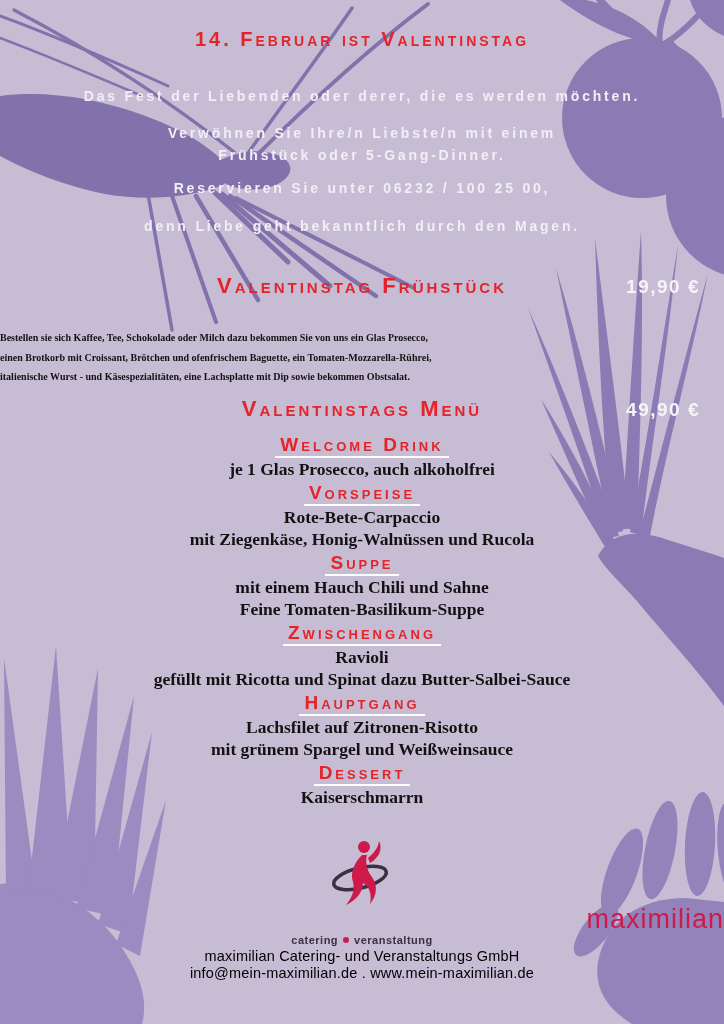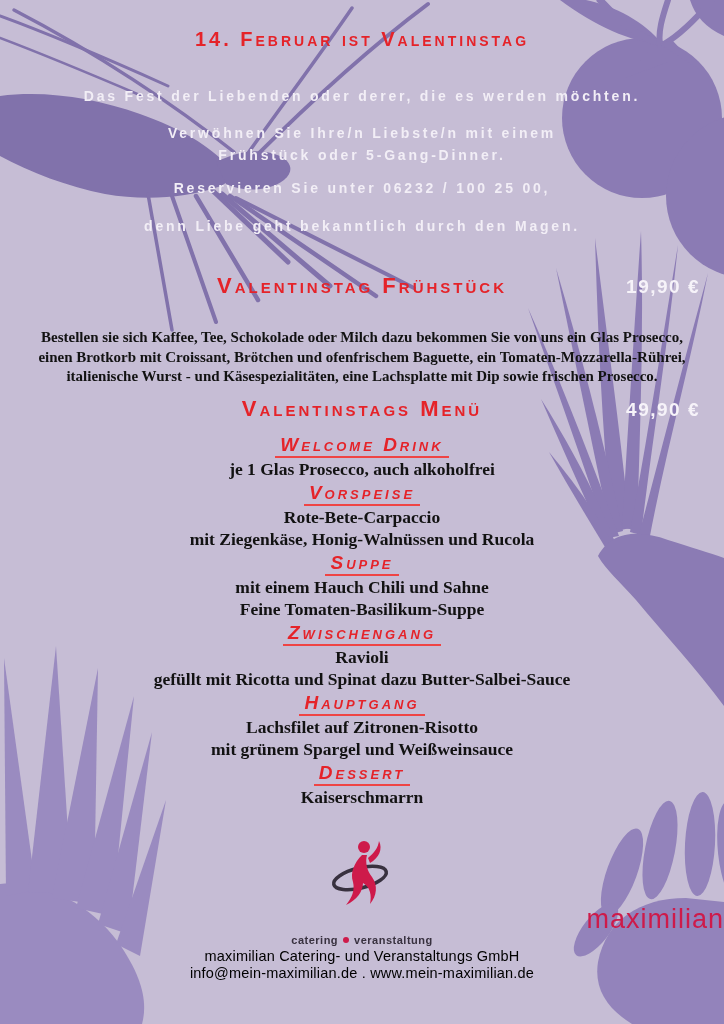--- a/index.html
+++ b/index.html
@@ -33,32 +33,32 @@
   .red-heading {
     display:block; text-align:center; font-variant:small-caps; font-weight:bold;
     font-size:22px; letter-spacing:3px; color:#e52329; line-height:28px;
   }
   .price {
     position:absolute; right:24px; top:4px; color:#f6f3f9; font-weight:bold;
     font-size:19px; letter-spacing:1.5px;
   }
 
   .desc {
-    position:absolute; top:328px; width:100%; text-align:center;
+    position:absolute; top:328px; width:100%; text-align:left;
     font-family:"Liberation Serif", serif; font-weight:bold;
-    font-size:15px; line-height:19.5px; color:#121212;
+    font-size:10px; line-height:19.5px; color:#121212;
   }
   .desc div { margin:0; }
 
   .courses { position:absolute; top:432px; width:100%; text-align:center; }
   .course-label {
     font-variant:small-caps; font-weight:bold; font-size:19px;
     letter-spacing:3px; color:#e52329; line-height:26px;
   }
-  .course-label span { border-bottom:2px solid #ef4444; padding:0 5px 1px;font-style:italic; }
+  .course-label span { border-bottom:2px solid #ffffff; padding:0 5px 1px; }
   .course-line {
     font-family:"Liberation Serif", serif; font-weight:bold;
     font-size:17.5px; line-height:22px; color:#121212;
   }
 
   .logo { position:absolute; top:840px; width:100%; text-align:right; }
   .logo svg { display:block; margin:0 auto; }
   .wordmark { color:#ce1a4a; font-size:27px; line-height:26px; letter-spacing:1px; }
   .tagline {
     margin-top:2px; font-size:11px; font-weight:bold; color:#38313f;
@@ -151,21 +151,21 @@
     </div>
 
     <div class="heading-row breakfast">
       <span class="red-heading">Valentinstag Frühstück</span>
       <span class="price">19,90 €</span>
     </div>
 
     <div class="desc">
       <div>Bestellen sie sich Kaffee, Tee, Schokolade oder Milch dazu bekommen Sie von uns ein Glas Prosecco,</div>
       <div>einen Brotkorb mit Croissant, Brötchen und ofenfrischem Baguette, ein Tomaten-Mozzarella-Rührei,</div>
-      <div>italienische Wurst - und Käsespezialitäten, eine Lachsplatte mit Dip sowie frischen Prosecco.</div>
+      <div>italienische Wurst - und Käsespezialitäten, eine Lachsplatte mit Dip sowie bekommen Obstsalat.</div>
     </div>
 
     <div class="heading-row menu">
       <span class="red-heading">Valentinstags Menü</span>
       <span class="price">49,90 €</span>
     </div>
 
     <div class="courses">
       <div class="course-label"><span>Welcome Drink</span></div>
       <div class="course-line">je 1 Glas Prosecco, auch alkoholfrei</div>

